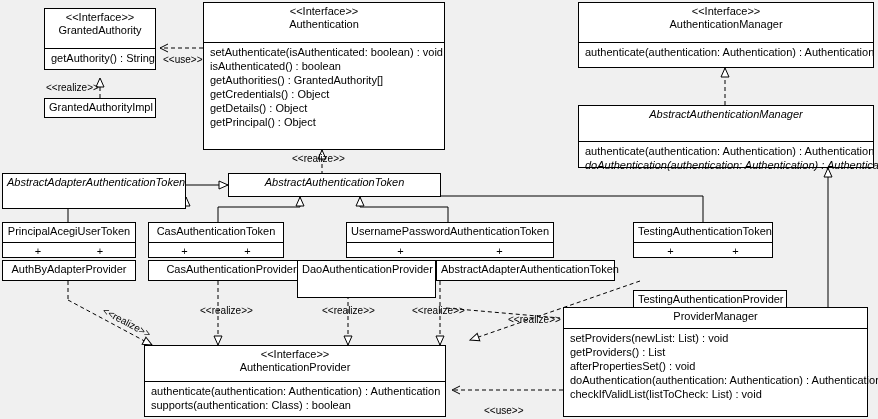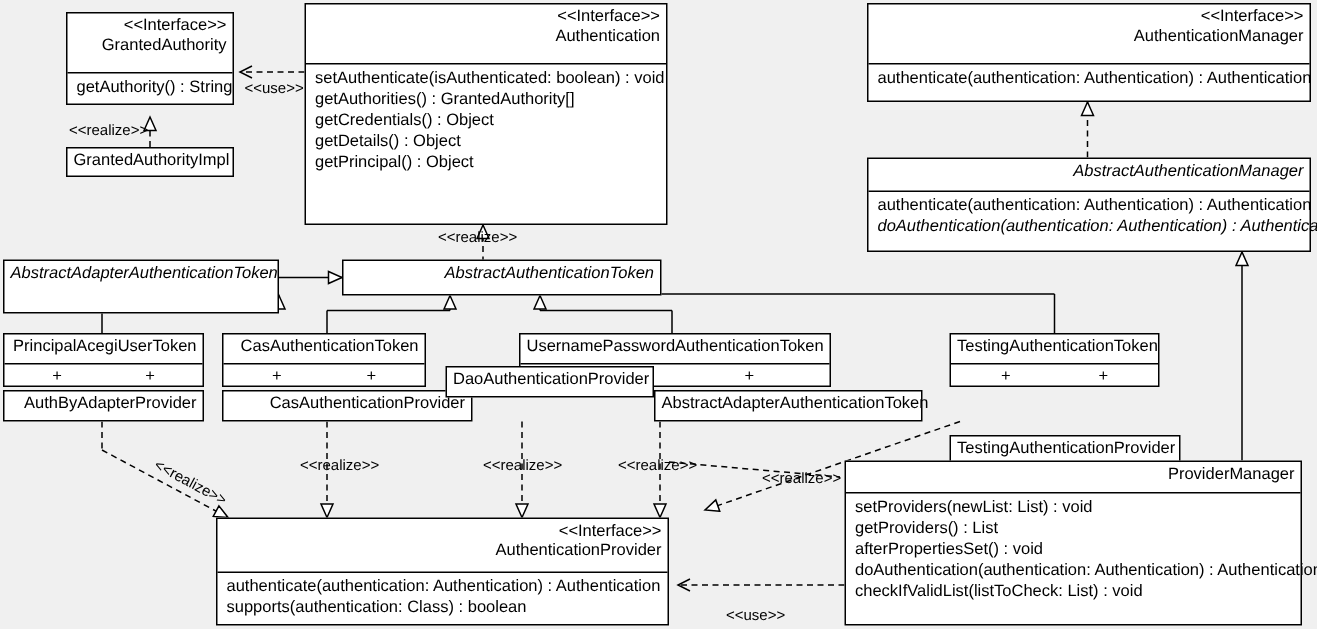--- a/index.html
+++ b/index.html
@@ -17,21 +17,21 @@
     background:#ffffff;
     border:1px solid #000;
     box-sizing:border-box;
   }
   .sec{
     border-bottom:1px solid #000;
     padding:2px 4px;
     box-sizing:border-box;
   }
   .sec.last{border-bottom:none;}
-  .center{text-align:right;}
+  .center{text-align:center;}
   .ital{font-style:italic;}
   .title-line{line-height:13px;white-space:nowrap;}
   .member{line-height:13px;white-space:nowrap;padding:1px 0 0 2px;}
   .plusrow{
     display:flex;
     justify-content:space-around;
     align-items:center;
     height:100%;
     line-height:12px;
   }
@@ -122,39 +122,40 @@
   </div>
 </div>
 
 <div class="box" style="left:203px;top:2px;width:242px;height:148px;">
   <div class="sec center" style="height:40px;">
     <div class="title-line">&lt;&lt;Interface&gt;&gt;</div>
     <div class="title-line">Authentication</div>
   </div>
   <div class="sec last">
     <div class="member">setAuthenticate(isAuthenticated: boolean) : void</div>
+    <div class="member">isAuthenticated() : boolean</div>
     <div class="member">getAuthorities() : GrantedAuthority[]</div>
     <div class="member">getCredentials() : Object</div>
     <div class="member">getDetails() : Object</div>
     <div class="member">getPrincipal() : Object</div>
   </div>
 </div>
 
 <div class="box" style="left:578px;top:2px;width:296px;height:66px;">
   <div class="sec center" style="height:40px;">
     <div class="title-line">&lt;&lt;Interface&gt;&gt;</div>
     <div class="title-line">AuthenticationManager</div>
   </div>
   <div class="sec last">
     <div class="member">authenticate(authentication: Authentication) : Authentication</div>
   </div>
 </div>
 
 <div class="box" style="left:578px;top:105px;width:296px;height:63px;">
-  <div class="sec center ital" style="height:22px;">
+  <div class="sec center ital" style="height:36px;">
     <div class="title-line">AbstractAuthenticationManager</div>
   </div>
   <div class="sec last">
     <div class="member">authenticate(authentication: Authentication) : Authentication</div>
     <div class="member ital">doAuthentication(authentication: Authentication) : Authentication</div>
   </div>
 </div>
 
 <div class="box" style="left:2px;top:173px;width:184px;height:36px;">
   <div class="sec last center ital">
@@ -221,21 +222,21 @@
     <div class="title-line">AuthByAdapterProvider</div>
   </div>
 </div>
 
 <div class="box" style="left:148px;top:260px;width:167px;height:21px;">
   <div class="sec last center">
     <div class="title-line">CasAuthenticationProvider</div>
   </div>
 </div>
 
-<div class="box" style="left:297px;top:244px;width:139px;height:21px;">
+<div class="box" style="left:297px;top:260px;width:139px;height:38px;">
   <div class="sec last center">
     <div class="title-line">DaoAuthenticationProvider</div>
   </div>
 </div>
 
 <div class="box" style="left:436px;top:260px;width:179px;height:21px;">
   <div class="sec last center">
     <div class="title-line">AbstractAdapterAuthenticationToken</div>
   </div>
 </div>

